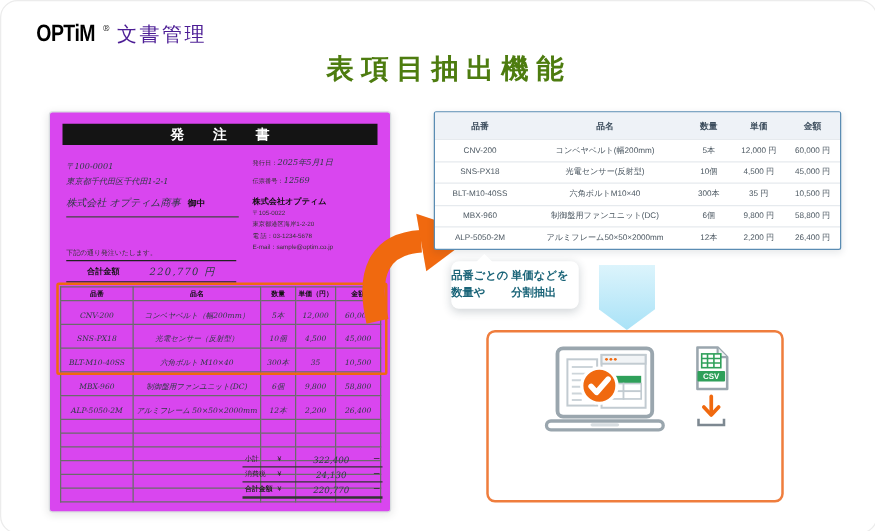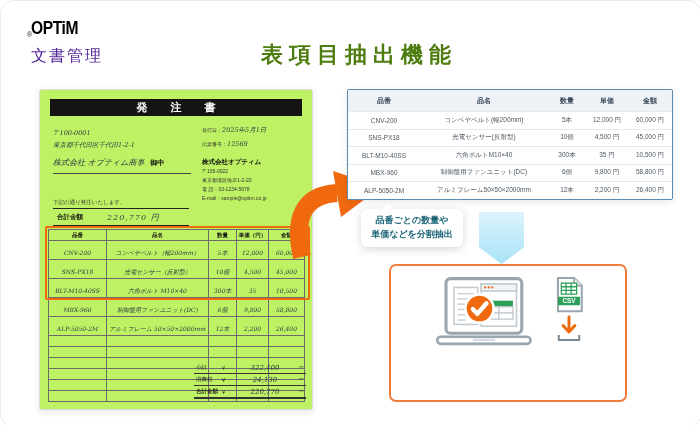--- a/index.html
+++ b/index.html
@@ -2,43 +2,43 @@
 <html><head>
 <meta charset="utf-8">
 <style>
   html,body{margin:0;padding:0;background:#fff;}
   .canvas{
     position:relative;width:700px;height:425px;background:#ffffff;
     border:1px solid #ececec;border-radius:14px;overflow:hidden;
     font-family:"Liberation Sans","DejaVu Sans",sans-serif;color:#222;
   }
   
-  .logo{position:absolute;left:28px;top:16px;display:flex;align-items:baseline;flex-direction:column;}
+  .logo{position:absolute;left:28px;top:16px;display:flex;align-items:baseline;}
   .logo-optim{font-size:19px;font-weight:900;color:#000;display:inline-block;transform:scaleX(.82);transform-origin:left bottom;letter-spacing:-.5px;}
   .logo-reg{font-size:7px;vertical-align:super;position:relative;top:-8px;left:-4px;}
   .logo-product{font-size:16px;color:#4c1d95;margin-left:2px;letter-spacing:2px;}
   .page-title{position:absolute;left:260px;top:39px;font-size:22px;font-weight:bold;color:#4d7c0f;letter-spacing:6px;}
 
   
-  .paper{position:absolute;left:38px;top:88px;width:272px;height:319px;background:#bef264;
+  .paper{position:absolute;left:38px;top:88px;width:272px;height:319px;background:#d946ef;
     border:1px solid #d9dde0;border-radius:3px;box-shadow:0 2px 7px rgba(0,0,0,.10);}
   .hand{font-family:"DejaVu Serif",serif;font-style:italic;color:#2e3a44;}
   .doc-titlebar{position:absolute;left:10px;top:9px;right:10px;height:17px;background:#141414;color:#fff;
     display:flex;align-items:center;justify-content:center;font-size:11px;font-weight:bold;letter-spacing:10px;text-indent:10px;}
   .doc-meta{position:absolute;left:162px;top:34px;font-size:5px;color:#333;line-height:2.1;white-space:nowrap;}
   .doc-meta .hand{font-size:6.5px;}
   .doc-recipient{position:absolute;left:13px;top:38px;font-size:6.5px;line-height:1.8;}
   .recipient-name-line{margin-top:5px;border-bottom:1px solid #444;padding-bottom:2px;width:138px;white-space:nowrap;}
   .recipient-name{font-size:8px;}
   .honorific{font-style:normal;font-family:"Liberation Sans",sans-serif;font-weight:bold;font-size:7px;color:#111;margin-left:4px;}
   .doc-supplier{position:absolute;left:162px;top:66px;font-size:5px;color:#333;line-height:1.75;white-space:nowrap;}
   .doc-supplier .sup-name{font-size:6.5px;font-weight:bold;color:#111;}
   .doc-note{position:absolute;left:13px;top:109px;font-size:5.5px;color:#333;}
   .doc-total{position:absolute;left:13px;top:118px;width:128px;height:16px;border-top:1.5px solid #222;border-bottom:1.5px solid #222;
-    display:flex;align-items:center;gap:24px;padding:0 4px;}
+    display:flex;align-items:center;gap:24px;padding:0 4px;justify-content:center;}
   .doc-total-label{font-size:6.5px;font-weight:bold;color:#111;}
   .doc-total-value{font-size:8px;letter-spacing:1px;}
   table.doc-table{position:absolute;left:8px;top:139px;width:256px;border-collapse:collapse;table-layout:fixed;}
   table.doc-table th,table.doc-table td{border:0.8px solid #6b6b6b;height:10px;padding:0;text-align:center;overflow:hidden;white-space:nowrap;}
   table.doc-table th{font-size:5.5px;font-weight:bold;color:#111;}
   table.doc-table td .hand{font-size:6px;}
   .orange-box{position:absolute;left:5px;top:136px;width:261px;height:70px;border:2px solid #f0690f;border-radius:2px;pointer-events:none;}
   .doc-totals{position:absolute;left:154px;top:272px;width:112px;}
   .doc-totals-row{display:flex;align-items:center;border-bottom:1px solid #333;height:11px;padding:0 2px;font-size:5.5px;color:#222;}
   .doc-totals-row .t-label{width:26px;text-align:left;}
@@ -56,21 +56,21 @@
     border-radius:2px;box-shadow:0 2px 6px rgba(20,40,60,.10);}
   .ext-row{display:flex;align-items:stretch;}
   .ext-row.ext-head{background:#eef2f7;height:21px;}
   .ext-row.ext-body{height:16.5px;border-top:1px solid #e6eaee;}
   .ext-cell{display:flex;align-items:center;justify-content:center;font-size:6.5px;color:#4c5862;overflow:hidden;white-space:nowrap;}
   .ext-head .ext-cell{font-size:7px;font-weight:bold;color:#3b4c5c;}
   .c0{width:72px;} .c1{width:128px;} .c2{width:38px;} .c3{width:42px;} .c4{width:44px;}
 
   
   .callout{position:absolute;left:360px;top:208px;width:102px;height:38px;background:#fff;border-radius:6px;
-    box-shadow:0 2px 8px rgba(25,45,60,.20);display:flex;flex-direction:column;align-items:center;justify-content:center;
+    box-shadow:0 2px 8px rgba(25,45,60,.20);display:flex;flex-direction:row;align-items:center;justify-content:center;
     font-size:9px;font-weight:bold;color:#1a6478;line-height:1.55;}
   .callout-pointer{position:absolute;left:22px;top:-4px;width:9px;height:9px;background:#fff;transform:rotate(45deg);}
 
   
   .down-arrow{position:absolute;left:478px;top:211px;width:45px;height:52px;
     background:linear-gradient(180deg,#dcf4fc 0%,#a9e2f7 100%);
     clip-path:polygon(0 0,100% 0,100% 68%,50% 100%,0 68%);}
 
   
   .panel{position:absolute;left:388px;top:263px;width:238px;height:138px;border:2px solid #ef7d3d;border-radius:7px;

